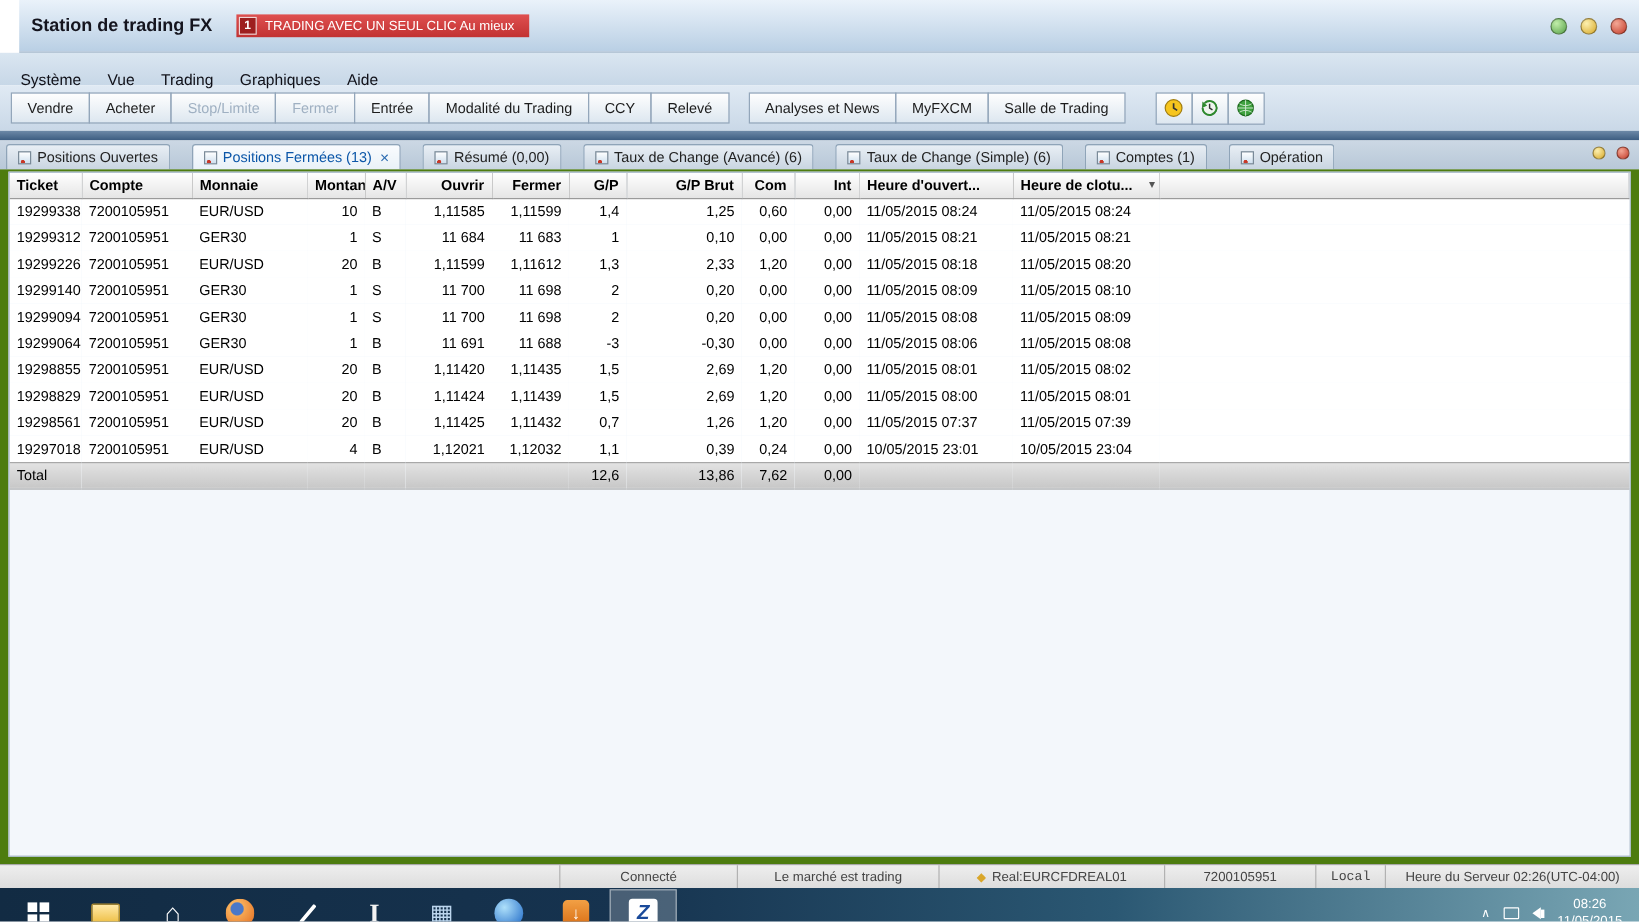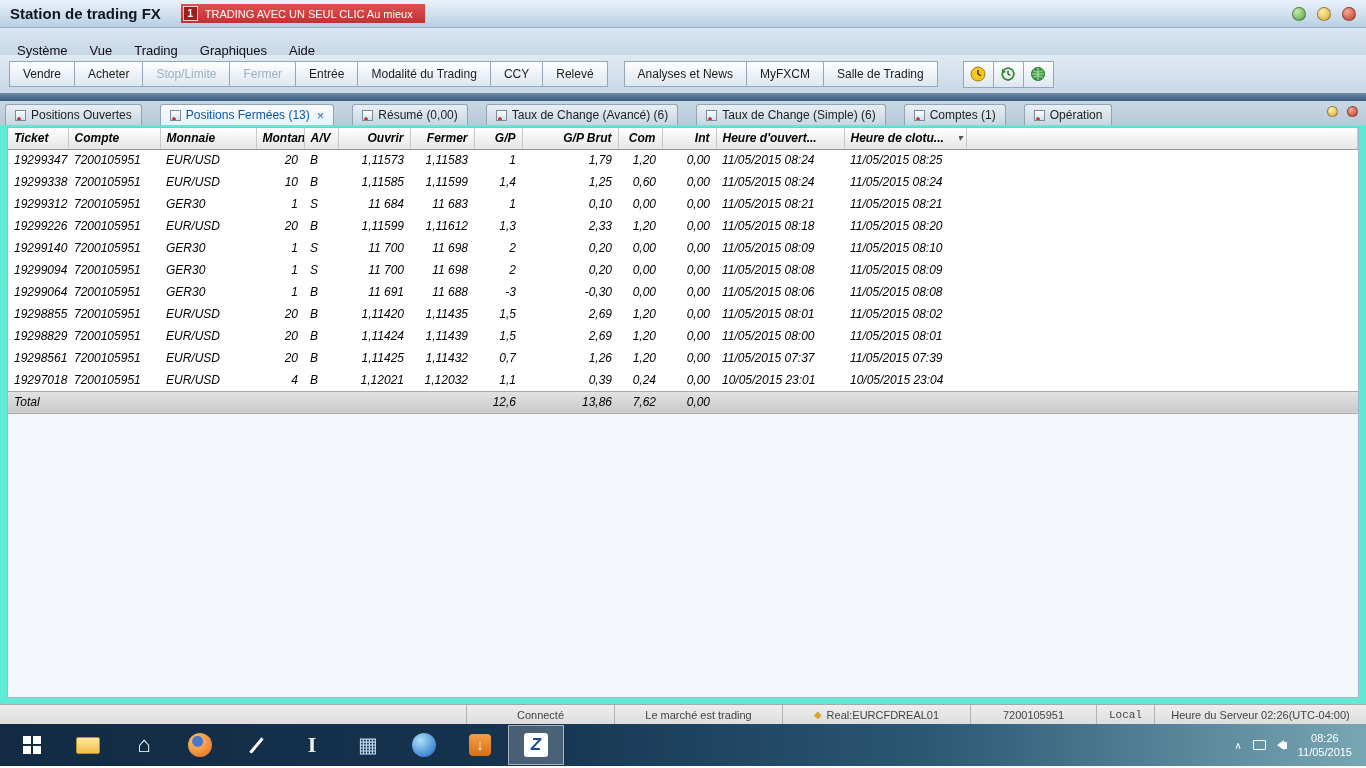--- a/index.html
+++ b/index.html
@@ -1,20 +1,20 @@
 <!DOCTYPE html>
 <html><head>
 <meta charset="utf-8">
 <style>
   *{box-sizing:border-box;margin:0;padding:0;}
   html,body{width:1366px;height:768px;overflow:hidden;}
   body{font-family:"Liberation Sans",sans-serif;background:#fff;position:relative;}
 
   
-  .titlebar{height:28px;background:linear-gradient(#eaf2fa,#b9cfe4);display:flex;align-items:center;padding:0 10px;border-bottom:1px solid #9ab0c6;}
+  .titlebar{height:44px;background:linear-gradient(#eaf2fa,#b9cfe4);display:flex;align-items:center;padding:0 10px;border-bottom:1px solid #9ab0c6;margin-left:16px;}
   .title{font-size:15px;font-weight:bold;color:#14141e;}
   .banner{margin-left:20px;background:linear-gradient(#df5050,#c23232);color:#fff;font-size:11px;height:19px;display:flex;align-items:center;gap:7px;padding:0 12px 0 2px;}
   .banner-ico{width:15px;height:15px;background:#9e1f1f;border:1px solid #f2d4d4;color:#fff;font-size:10px;font-weight:bold;display:flex;align-items:center;justify-content:center;}
   .win-controls{margin-left:auto;display:flex;gap:11px;align-items:center;}
   .wc{width:14px;height:14px;border-radius:50%;border:1px solid rgba(0,0,0,.35);}
   .wc.green{background:radial-gradient(circle at 35% 30%,#c2eeaa,#55a047);}
   .wc.yellow{background:radial-gradient(circle at 35% 30%,#fdf0b0,#d7a827);}
   .wc.red{background:radial-gradient(circle at 35% 30%,#f4a896,#c23a28);}
 
   
@@ -39,21 +39,21 @@
   .tab{display:flex;align-items:center;gap:5px;font-size:12px;color:#222;background:linear-gradient(#e9eff5,#c9d5e1);border:1px solid #8fa4b8;border-bottom:none;border-radius:3px 3px 0 0;padding:0 9px;margin-right:18px;height:21px;white-space:nowrap;cursor:default;}
   .tab.active{background:linear-gradient(#fafcfe,#e9f1f8);color:#0b56a8;}
   .tab-ico{width:11px;height:11px;border:1px solid #7a8a98;background:radial-gradient(circle at 3px 8px,#c83828 0 1.5px,rgba(0,0,0,0) 2px),linear-gradient(180deg,#fff,#cfe0ef);flex:0 0 auto;}
   .tab-close{color:#2a6ab0;font-size:13px;line-height:11px;margin-left:2px;}
   .panel-controls{position:absolute;right:8px;top:5px;display:flex;gap:9px;}
   .pc{width:11px;height:11px;border-radius:50%;border:1px solid rgba(0,0,0,.35);}
   .pc.yellow{background:radial-gradient(circle at 35% 30%,#fdf0b0,#d7a827);}
   .pc.red{background:radial-gradient(circle at 35% 30%,#f4a896,#c23a28);}
 
   
-  .content{height:579px;background:#5eead4;padding:2px 7px 6px 7px;font-style:italic;}
+  .content{height:579px;background:#4d7c0f;padding:2px 7px 6px 7px;}
   .panel{background:#f3f7fb;height:100%;border:1px solid #a2b4c5;overflow:hidden;}
   table{border-collapse:collapse;table-layout:fixed;width:100%;}
   th{height:21px;background:linear-gradient(#ffffff,#e5e5e5);border-right:1px solid #c9c9c9;border-bottom:1px solid #9a9a9a;font-size:12px;font-weight:bold;color:#000;padding:0 6px;overflow:hidden;white-space:nowrap;position:relative;}
   td{height:22px;font-size:12px;color:#000;background:#fff;padding:0 6px;overflow:hidden;white-space:nowrap;}
   .al-left{text-align:left;}
   .al-right{text-align:right;}
   .sort-arrow{position:absolute;right:3px;top:4px;font-size:10px;color:#555;font-weight:normal;}
   tr.total-row td{background:linear-gradient(#e3e3e3,#c8c8c8);border-top:1px solid #a8a8a8;border-bottom:1px solid #a8a8a8;}
 
   
@@ -223,36 +223,20 @@
             <th class="al-right"><span>G/P Brut</span></th>
             <th class="al-right"><span>Com</span></th>
             <th class="al-right"><span>Int</span></th>
             <th class="al-left"><span>Heure d'ouvert...</span></th>
             <th class="al-left"><span>Heure de clotu...</span><span class="sort-arrow">▾</span></th>
             <th></th>
           </tr>
         </thead>
       <tbody>
           <tr>
-            <td class="al-left">19299347</td>
-            <td class="al-left">7200105951</td>
-            <td class="al-left">EUR/USD</td>
-            <td class="al-right">20</td>
-            <td class="al-left">B</td>
-            <td class="al-right">1,11573</td>
-            <td class="al-right">1,11583</td>
-            <td class="al-right">1</td>
-            <td class="al-right">1,79</td>
-            <td class="al-right">1,20</td>
-            <td class="al-right">0,00</td>
-            <td class="al-left">11/05/2015 08:24</td>
-            <td class="al-left">11/05/2015 08:25</td>
-            <td></td>
-          </tr>
-          <tr>
             <td class="al-left">19299338</td>
             <td class="al-left">7200105951</td>
             <td class="al-left">EUR/USD</td>
             <td class="al-right">10</td>
             <td class="al-left">B</td>
             <td class="al-right">1,11585</td>
             <td class="al-right">1,11599</td>
             <td class="al-right">1,4</td>
             <td class="al-right">1,25</td>
             <td class="al-right">0,60</td>

